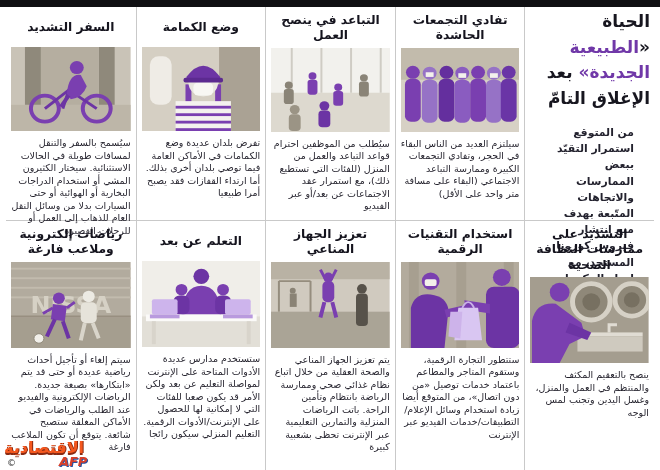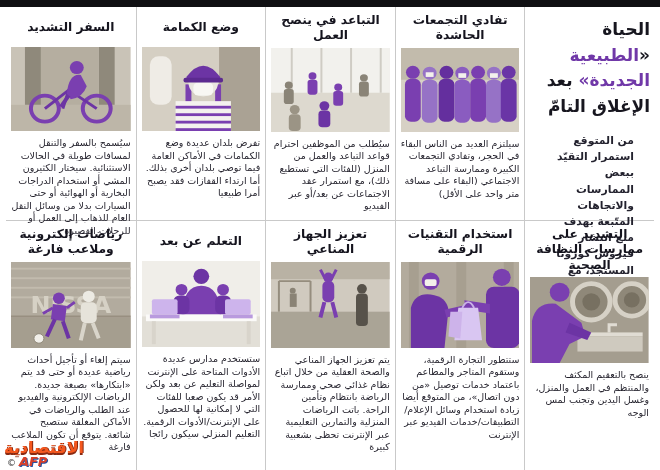--- a/index.html
+++ b/index.html
@@ -12,21 +12,21 @@
   .topbar{height:7px;background:#0f0f12;}
   .grid{
     display:grid;
     grid-template-columns:repeat(5,1fr);
     grid-template-rows:214px auto;
     padding:0 6px;
   }
   .cell{padding:3px 5px 6px;box-sizing:border-box;}
   .cell:not(:nth-child(5n)){border-left:1px solid #c9c9c9;}
   .row1{border-bottom:1px solid #c9c9c9;}
-  .intro-cell{padding:10px 4px 0 8px;}
+  .intro-cell{padding:2px 4px 0 8px;}
   .title{font-size:17px;font-weight:bold;line-height:1.5;margin:0;color:#17161f;text-align:right;}
   .accent{color:#7038a8;}
   .intro{font-size:10.8px;font-weight:bold;line-height:1.5;margin:14px 16px 0;color:#23222e;text-align:right;}
   .card-title{
     font-weight:bold;font-size:12.3px;text-align:center;color:#15141e;
     min-height:30px;display:flex;align-items:center;justify-content:center;
     padding:3px 0 2px;line-height:1.25;
   }
   .photo{margin-top:2px;}
   .photo svg{display:block;width:100%;height:84px;}
@@ -36,21 +36,21 @@
   }
   .brand{
     position:absolute;left:4px;bottom:14px;z-index:5;
     font-size:16px;font-weight:bold;color:#f4581f;
     text-shadow:0 2px 0 #8a2a12,1px 0 0 #8a2a12,0 0 1px #ffffff;
     letter-spacing:-1px;line-height:1;
   }
   .credit{position:absolute;left:7px;bottom:1px;z-index:5;font-size:9px;color:#333;direction:ltr;}
   .credit .afp{
     color:#d8402a;font-weight:bold;font-style:italic;font-size:13px;
-    text-shadow:1px 1px 0 #2a52a0;letter-spacing:0;
+    text-shadow:1px 1px 0 #2a52a0;letter-spacing:0;margin-left:40px;
   }
 </style>
 </head>
 <body>
 
 <div class="topbar"></div>
 
 <div class="grid">
 
   <div class="cell intro-cell row1">

